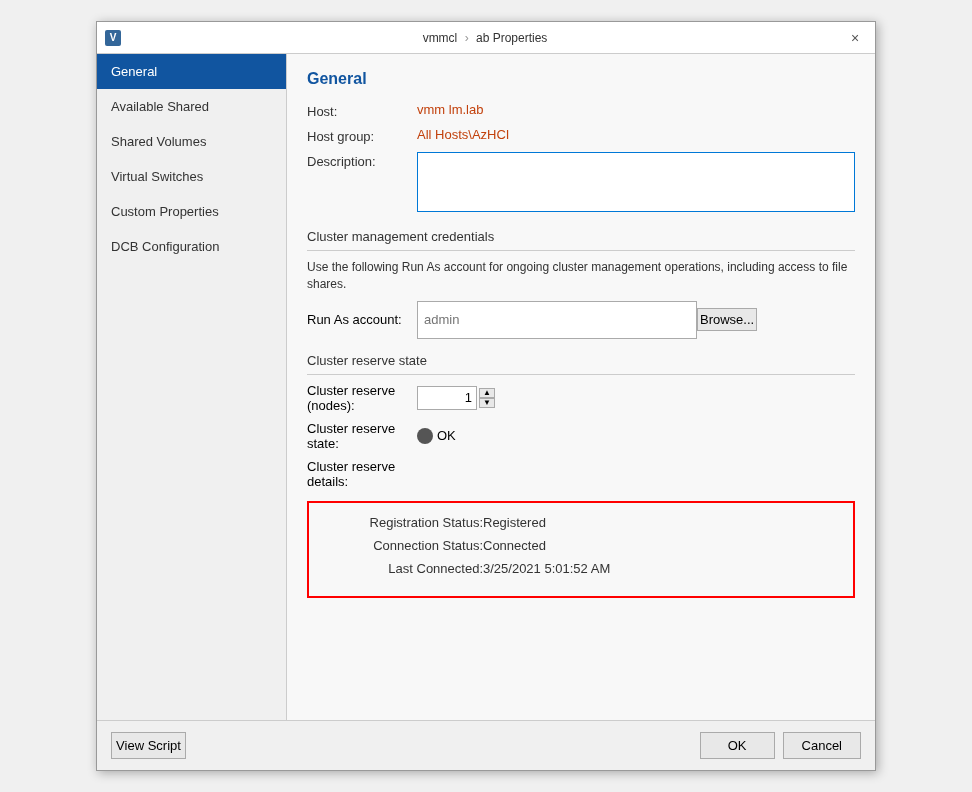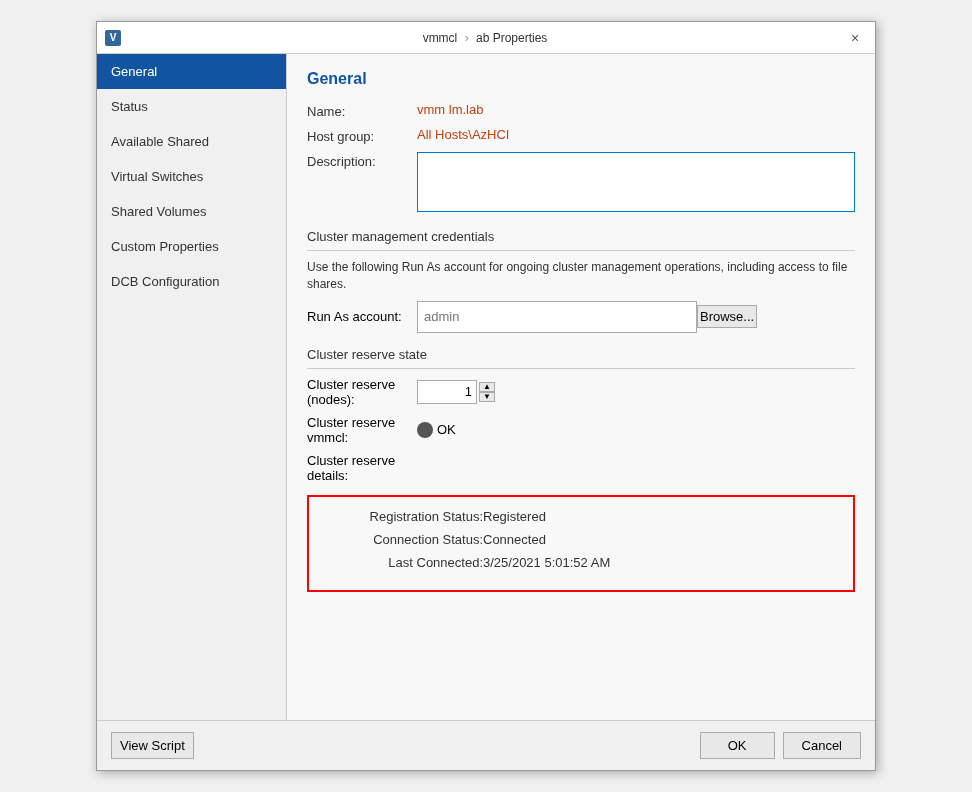--- a/index.html
+++ b/index.html
@@ -152,21 +152,21 @@
       display: flex;
       align-items: center;
       margin-bottom: 8px;
     }
     .input-label {
       width: 110px;
       flex-shrink: 0;
     }
     .text-input {
       width: 280px;
-      height: 32px;
+      height: 38px;
       border: 1px solid #aaa;
       padding: 2px 6px;
       font-size: 13px;
       background: white;
       color: #999;
     }
     .browse-btn {
       margin-left: 0;
       padding: 3px 2px;
       border: 1px solid #aaa;
@@ -254,21 +254,21 @@
     }
     .footer-btn {
       padding: 5px 18px;
       border: 1px solid #aaa;
       background: #e8e8e8;
       cursor: pointer;
       font-size: 13px;
       min-width: 75px;
     }
     .view-script-btn {
-      padding: 5px 8px;
+      padding: 5px 0;
       border: 1px solid #aaa;
       background: #e8e8e8;
       cursor: pointer;
       font-size: 13px;
     }
     .description-wrapper {
       flex: 1;
     }
   </style>
 </head>
@@ -283,33 +283,32 @@
       <span class="title-bar-sep">›</span>
       <span>ab Properties</span>
     </span>
     <button class="title-bar-close">×</button>
   </div>
 
   <div class="dialog-body">
 
     <div class="sidebar">
       <button class="sidebar-item active">General</button>
-      <button class="sidebar-item">Status</button>
       <button class="sidebar-item">Available Shared</button>
+      <button class="sidebar-item">Shared Volumes</button>
       <button class="sidebar-item">Virtual Switches</button>
-      <button class="sidebar-item">Shared Volumes</button>
       <button class="sidebar-item">Custom Properties</button>
       <button class="sidebar-item">DCB Configuration</button>
     </div>
 
     <div class="main-content">
       <div class="main-title">General</div>
 
       <div class="form-row">
-        <span class="form-label">Name:</span>
+        <span class="form-label">Host:</span>
         <span class="form-value">vmm       lm.lab</span>
       </div>
 
       <div class="form-row">
         <span class="form-label">Host group:</span>
         <span class="form-value">All Hosts\AzHCI</span>
       </div>
 
       <div class="form-row">
         <span class="form-label">Description:</span>
@@ -336,21 +335,21 @@
         <div class="input-row">
           <span class="input-label">Cluster reserve (nodes):</span>
           <input type="text" class="spinner-input" value="1" style="">
           <div class="spinner-arrows">
             <button class="spinner-btn">▲</button>
             <button class="spinner-btn">▼</button>
           </div>
         </div>
 
         <div class="input-row">
-          <span class="input-label">Cluster reserve vmmcl:</span>
+          <span class="input-label">Cluster reserve state:</span>
           <span class="status-icon"></span>
           <span>OK</span>
         </div>
 
         <div class="input-row">
           <span class="input-label">Cluster reserve details:</span>
         </div>
       </div>
 
       <div class="cluster-reg-section">

